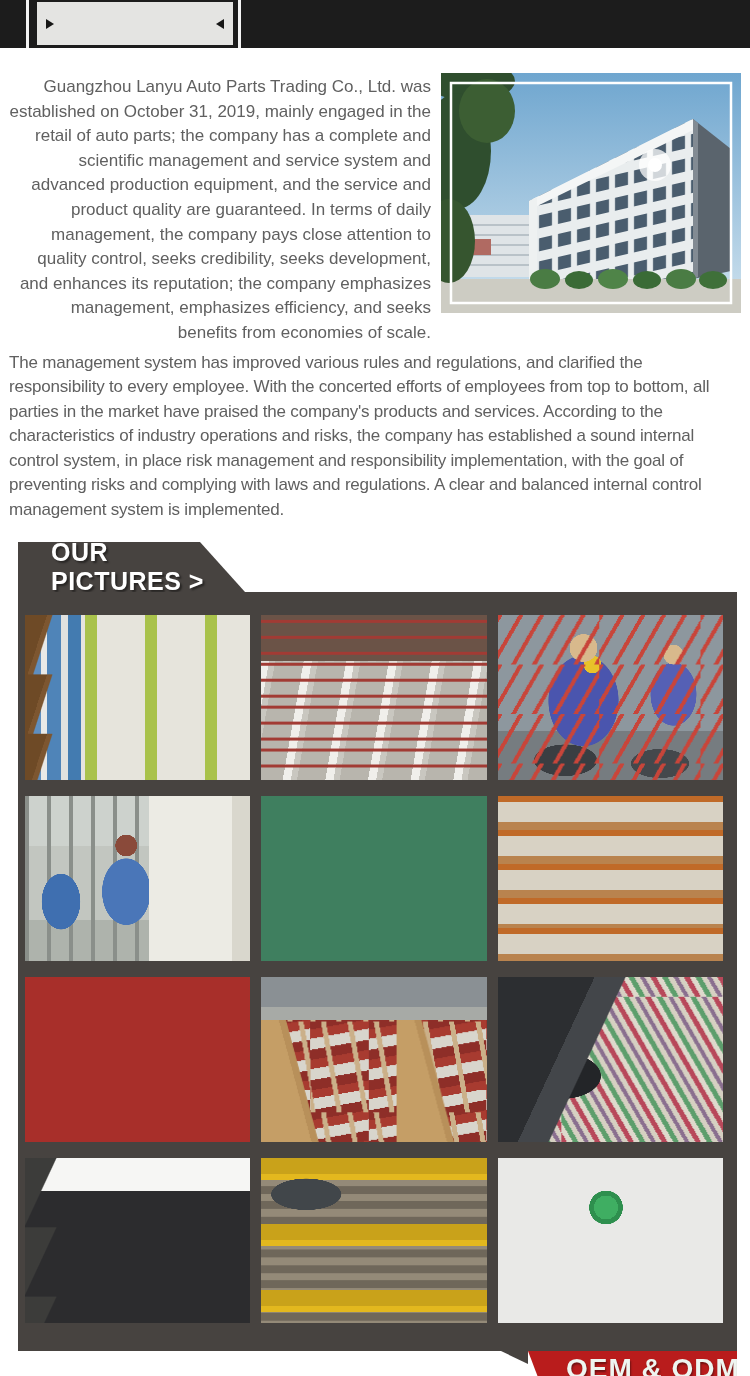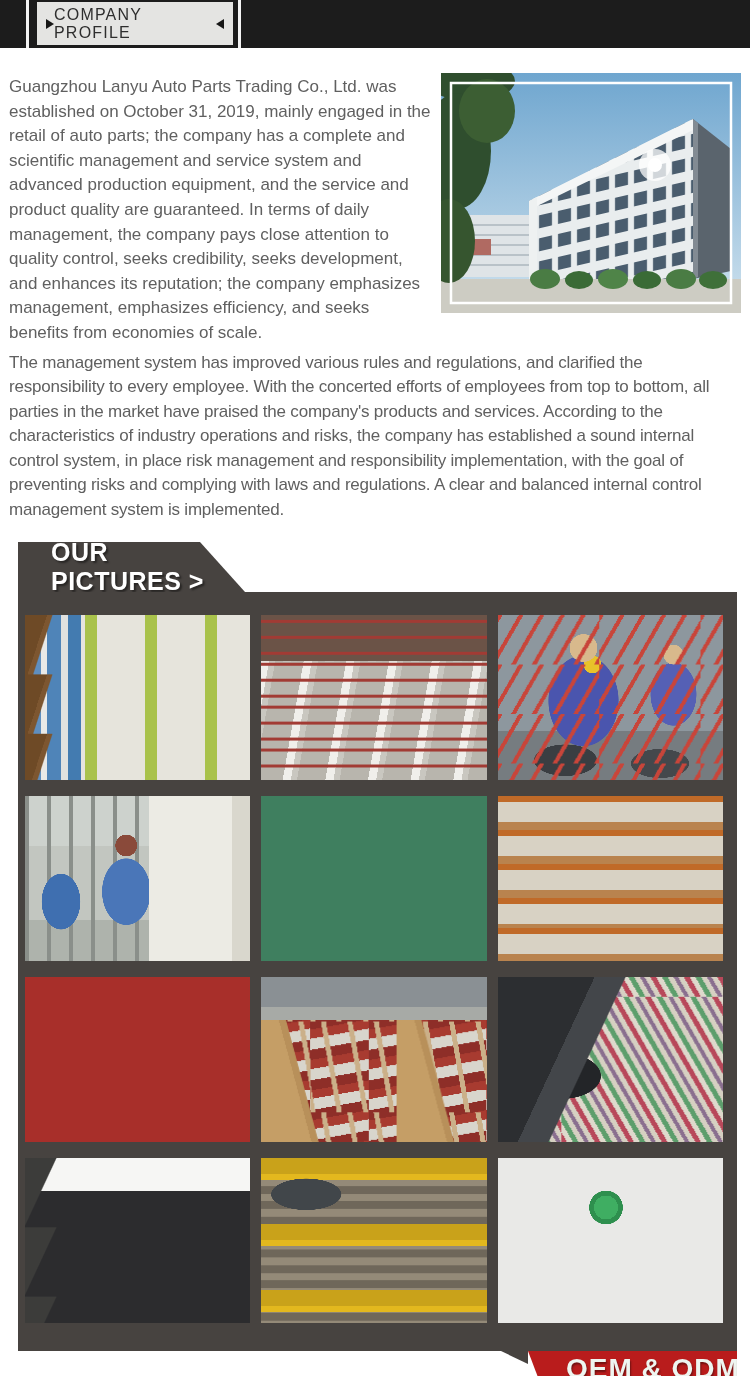--- a/index.html
+++ b/index.html
@@ -11,21 +11,21 @@
   .slit.l{left:26px}.slit.r{left:238px}
   .title-box{position:absolute;left:37px;top:2px;width:196px;height:43px;background:#e4e4e2;
     display:flex;align-items:center;justify-content:space-between;padding:0 9px;box-sizing:border-box;}
   .tri-r{width:0;height:0;border-left:8px solid #161616;border-top:5px solid transparent;border-bottom:5px solid transparent;}
   .tri-l{width:0;height:0;border-right:8px solid #161616;border-top:5px solid transparent;border-bottom:5px solid transparent;}
   .banner-title{font-size:16px;color:#2e2e2e;letter-spacing:1.2px;}
 
   
   .about{padding:27px 9px 0 9px;}
   .about-top{display:flex;gap:10px;}
-  .p1{flex:1;margin:0;font-size:17px;line-height:24.6px;color:#606060;}
+  .p1{flex:1;margin:0;font-size:17px;line-height:24.6px;color:#606060;text-align:right;}
   .bphoto{width:300px;height:240px;flex-shrink:0;margin-top:-2px;}
   .p2{margin:5px 0 0 0;font-size:17px;line-height:24.5px;color:#606060;letter-spacing:-0.2px;}
 
   
   .pictures{margin-top:20px;}
   .pictures-tab{margin-left:18px;width:227px;height:50px;background:#474340;
     clip-path:polygon(0 0,182px 0,100% 100%,0 100%);
     display:flex;align-items:center;padding-left:33px;box-sizing:border-box;}
   .pictures-title{font-size:25px;font-weight:800;color:#fff;letter-spacing:.5px;
     text-shadow:2px 2px 2px rgba(0,0,0,.45);}
@@ -129,21 +129,20 @@
     text-shadow:1px 2px 2px rgba(0,0,0,.4);white-space:nowrap;}
   .oem-more{font-size:14px;color:#fff;align-self:flex-end;letter-spacing:.5px;}
 </style>
 </head>
 <body>
 
 <header class="banner">
   <div class="slit l"></div>
   <div class="title-box">
     <span class="tri-r"></span>
-    <span class="banner-title">COMPANY PROFILE</span>
     <span class="tri-l"></span>
   </div>
   <div class="slit r"></div>
 </header>
 
 <section class="about">
   <div class="about-top">
     <p class="p1">Guangzhou Lanyu Auto Parts Trading Co., Ltd. was established on October 31, 2019, mainly engaged in the retail of auto parts; the company has a complete and scientific management and service system and advanced production equipment, and the service and product quality are guaranteed. In terms of daily management, the company pays close attention to quality control, seeks credibility, seeks development, and enhances its reputation; the company emphasizes management, emphasizes efficiency, and seeks benefits from economies of scale.</p>
     <div class="bphoto" title="Company office building">
       <svg viewBox="0 0 300 240" width="300" height="240">

